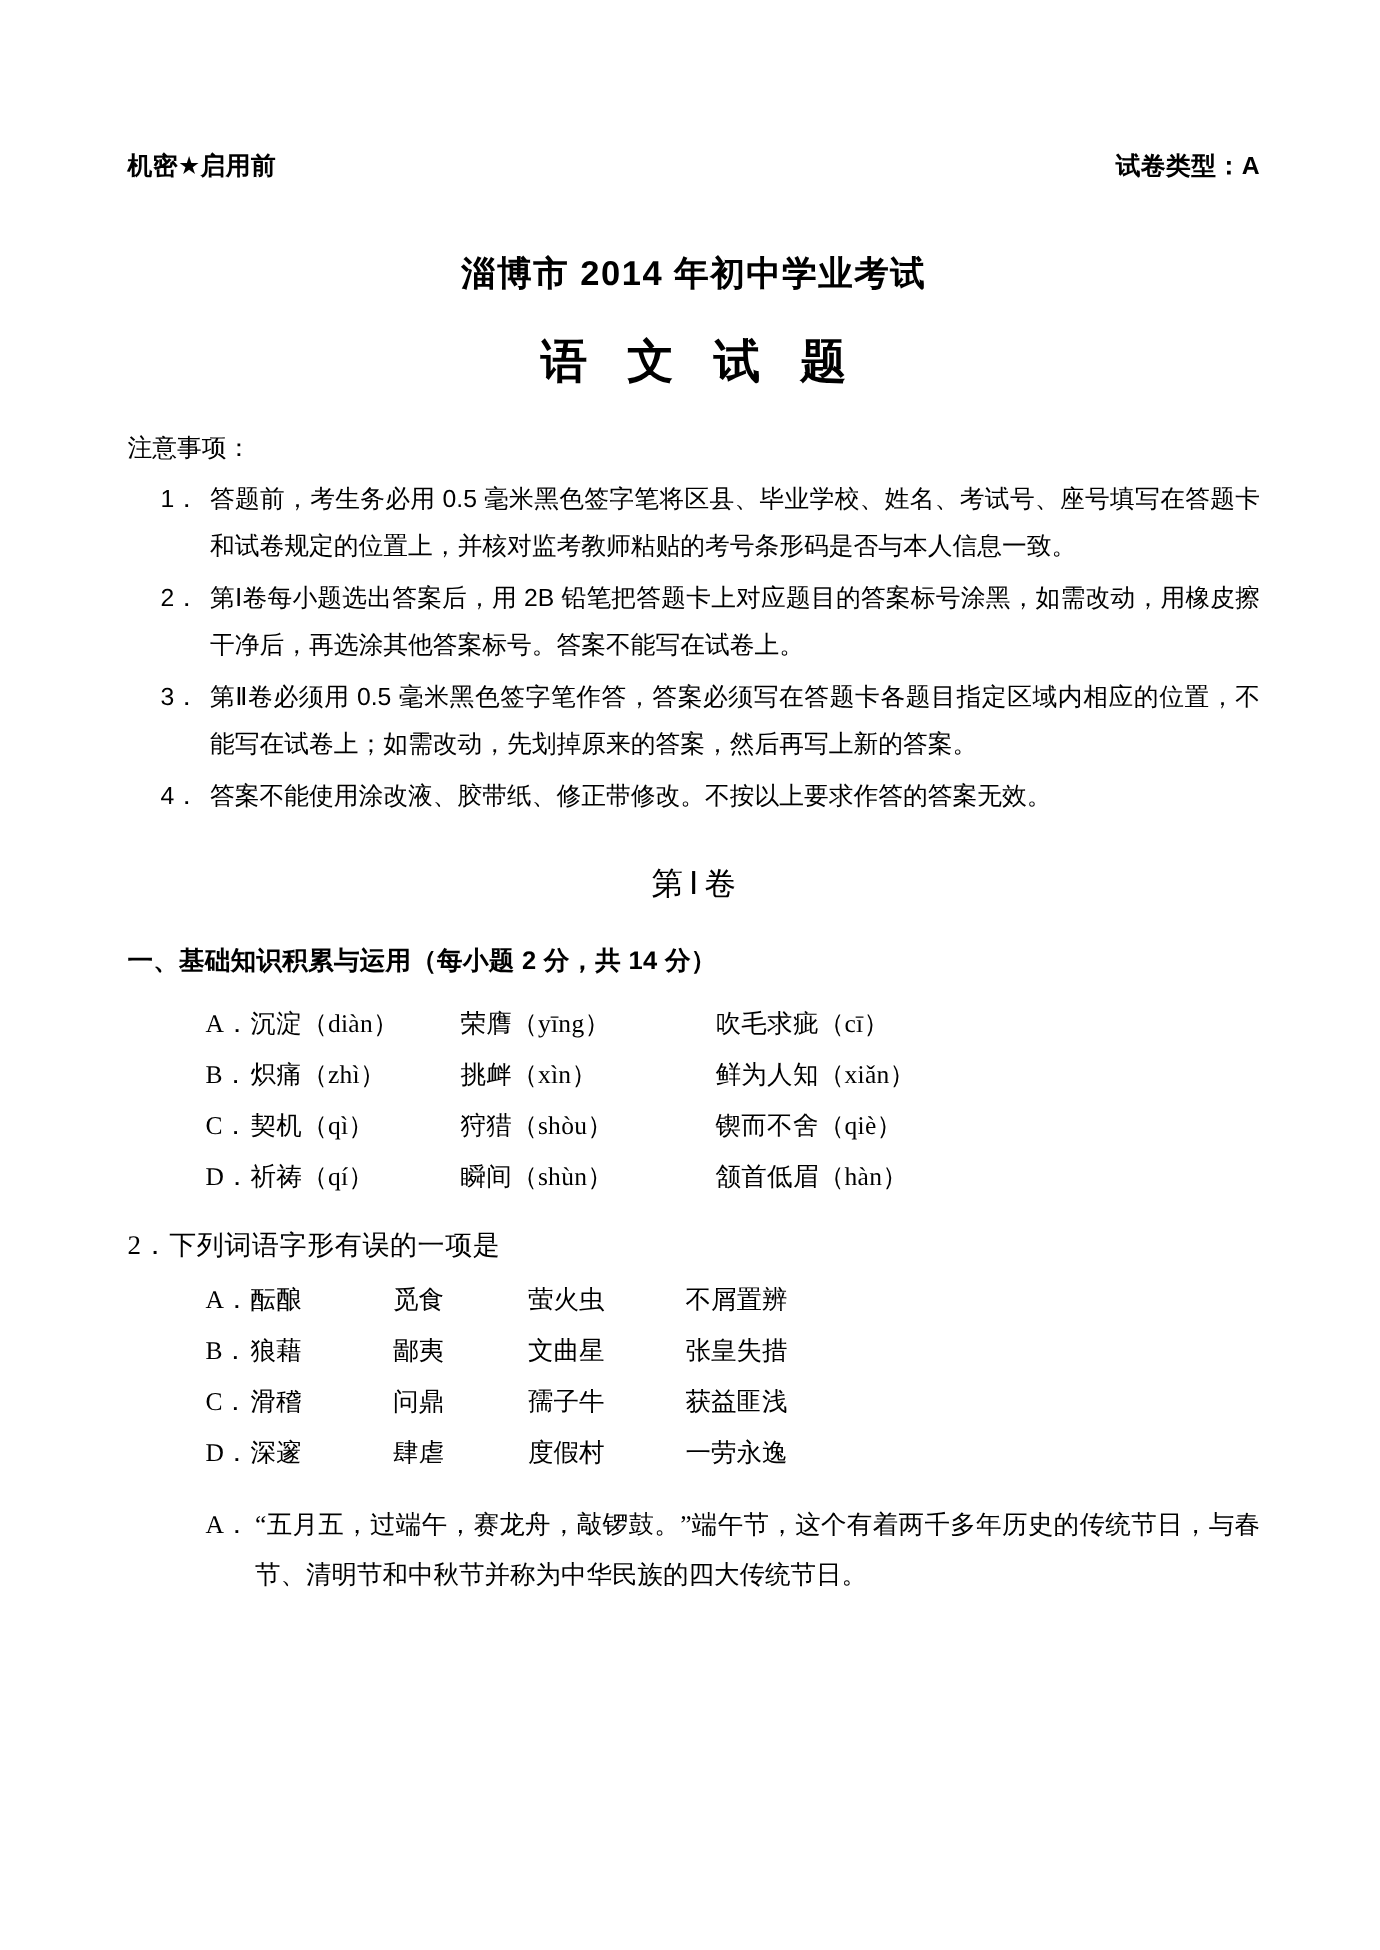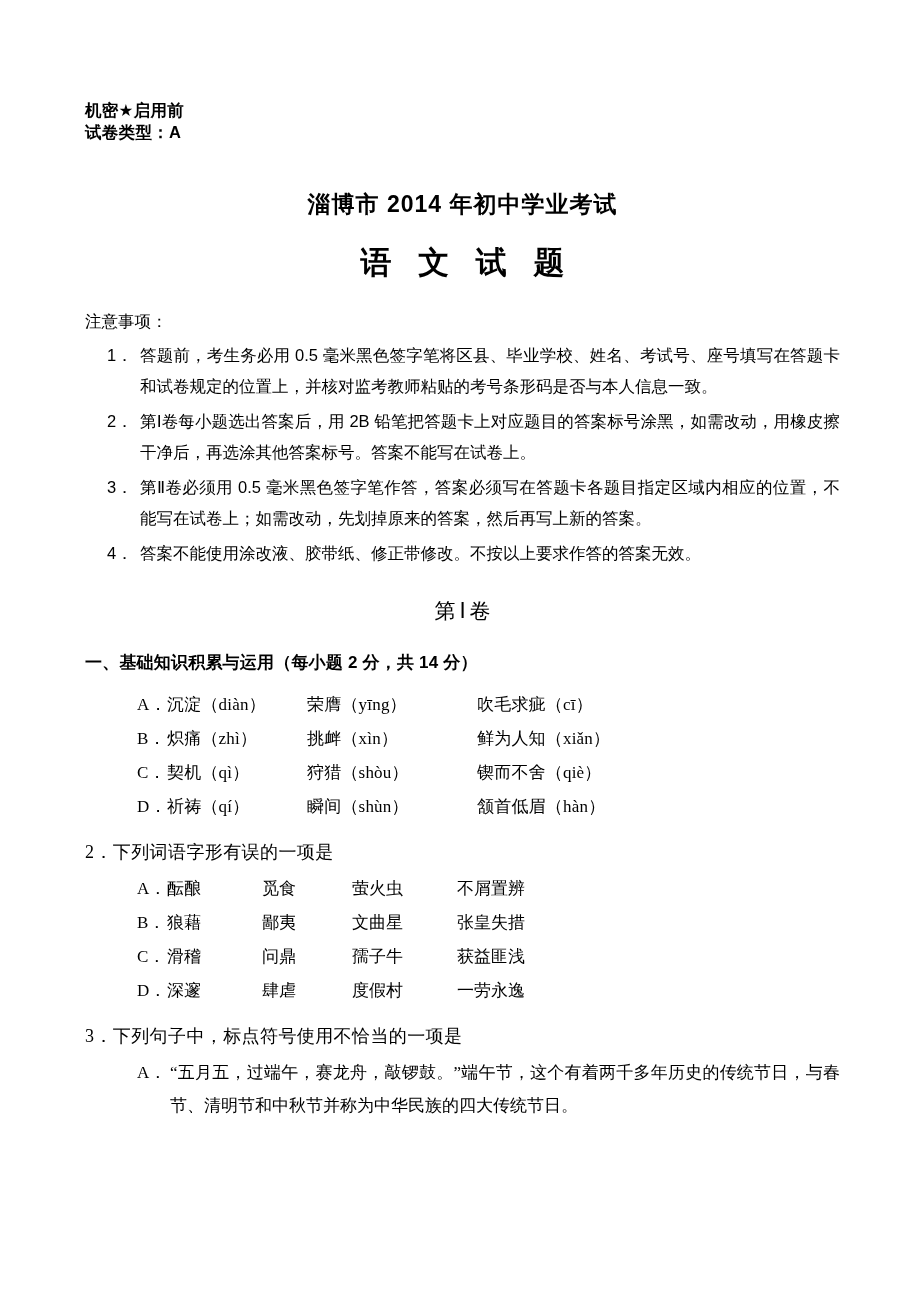--- a/index.html
+++ b/index.html
@@ -32,21 +32,20 @@
   
   .header-row {
     display: flex;
     justify-content: space-between;
     align-items: baseline;
     margin-top: 100px;
     font-family: "Liberation Sans", "DejaVu Sans", sans-serif;
     font-size: 16.5px;
     font-weight: 700;
     letter-spacing: 0.3px;
-    flex-direction: column;
   }
   .header-left { white-space: nowrap; }
   .header-right { white-space: nowrap; }
 
   
   .doc-title {
     text-align: center;
     font-family: "Liberation Sans", "DejaVu Sans", sans-serif;
     font-size: 23px;
     font-weight: 700;
@@ -285,22 +284,19 @@
           <span class="opt-letter">D．</span>
           <span class="opt-col c1">深邃</span>
           <span class="opt-col c2">肆虐</span>
           <span class="opt-col c3">度假村</span>
           <span class="opt-col c4">一劳永逸</span>
         </div>
       </div>
     </div>
 
     <div class="question">
-      <div class="q-stem">
-        <span class="q-num">3．</span><span>下列句子中，标点符号使用不恰当的一项是</span>
-      </div>
       <div class="opt-sentence">
         <span class="opt-letter-abs">A．</span><span>“五月五，过端午，赛龙舟，敲锣鼓。”端午节，这个有着两千多年历史的传统节日，与春节、清明节和中秋节并称为中华民族的四大传统节日。</span>
       </div>
     </div>
 
   </div>
 </div>
 
 </body></html>

